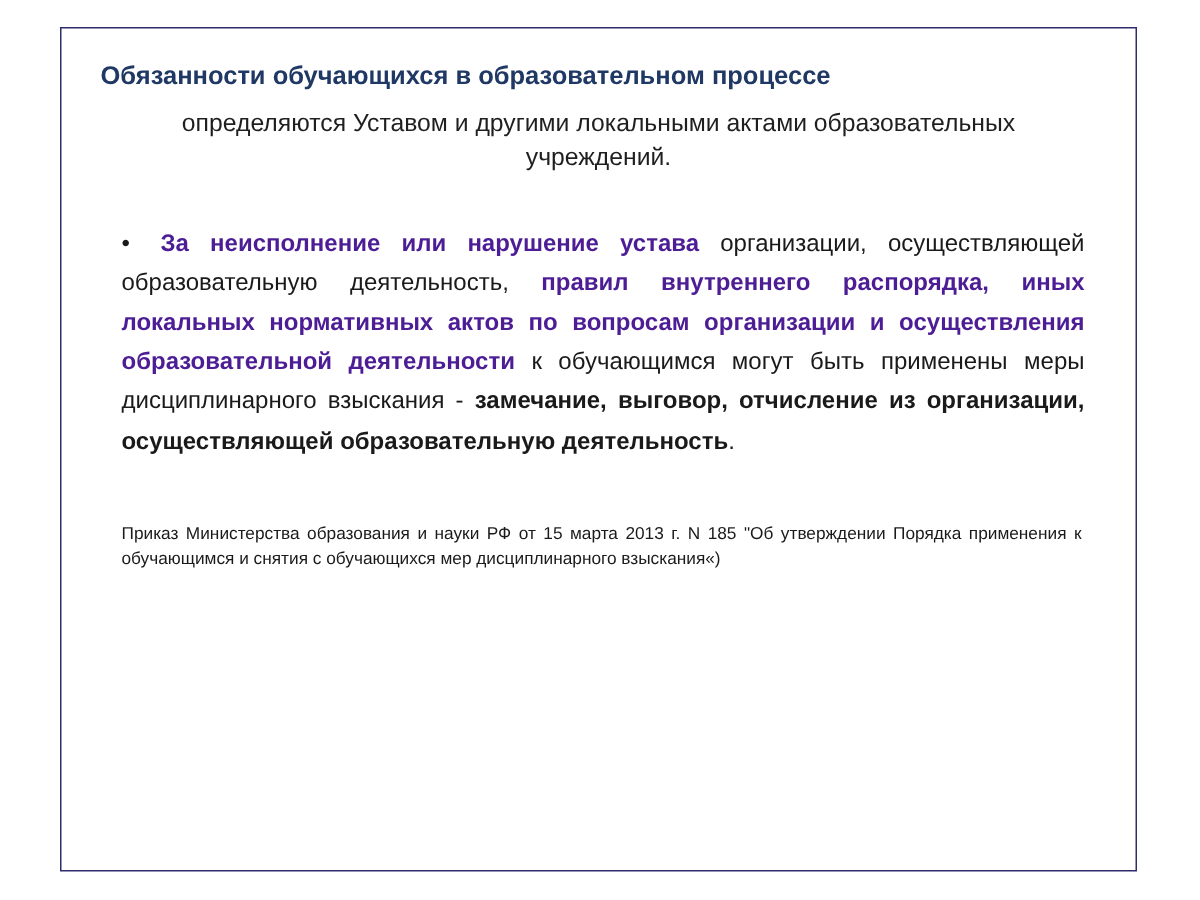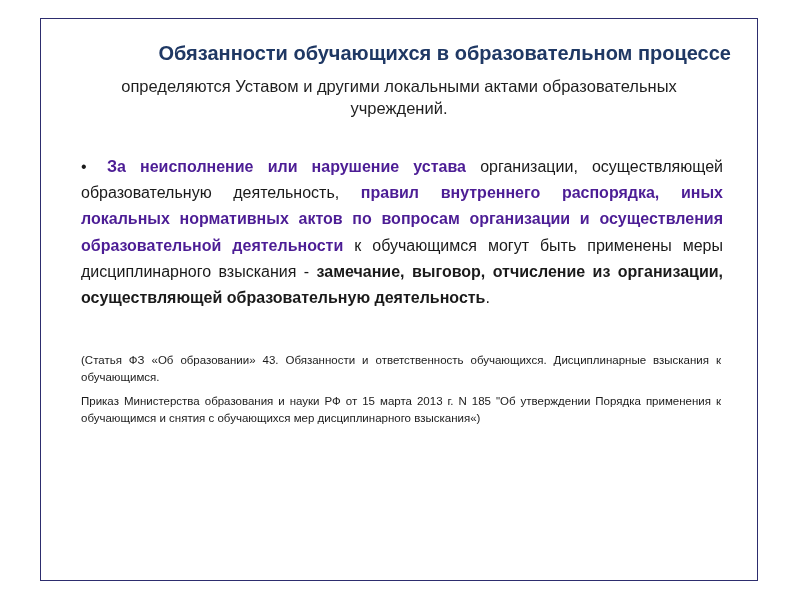--- a/index.html
+++ b/index.html
@@ -20,24 +20,24 @@
     width: 718px;
     height: 563px;
     border: 1px solid #2d2d6e;
     background: #ffffff;
     box-sizing: border-box;
   }
   .slide-inner {
     padding: 16px 26px 0 26px;
   }
   .title {
-    text-align: right;
+    text-align: left;
     color: #1f3864;
     font-weight: bold;
-    font-size: 20px;
+    font-size: 17px;
     line-height: 1.2;
     margin: 6px 0 0 0;
   }
   .subtitle {
     text-align: center;
     color: #1f1f1f;
     font-size: 16.5px;
     line-height: 1.35;
     margin: 10px auto 0 auto;
     width: 560px;
@@ -91,18 +91,17 @@
 
     <div class="title">Обязанности обучающихся в образовательном процессе</div>
 
     <div class="subtitle">определяются Уставом и другими локальными актами образовательных учреждений.</div>
 
     <div class="body-block">
       <p><span class="bullet-dot">•</span><span class="red-bold">За неисполнение или нарушение устава</span><span> организации, осуществляющей образовательную деятельность, </span><span class="red-bold">правил внутреннего распорядка, иных локальных нормативных актов по вопросам организации и осуществления образовательной деятельности</span><span> к обучающимся могут быть применены меры дисциплинарного взыскания - </span><span class="black-bold">замечание, выговор, отчисление из организации, осуществляющей образовательную деятельность</span><span>.</span></p>
     </div>
 
     <div class="notes">
-      <p>(Статья ФЗ «Об образовании» 43. Обязанности и ответственность обучающихся. Дисциплинарные взыскания к обучающимся.</p>
       <p class="second">Приказ Министерства образования и науки РФ от 15 марта 2013 г. N 185 "Об утверждении Порядка применения к обучающимся и снятия с обучающихся мер дисциплинарного взыскания«)</p>
     </div>
 
   </div>
 </div>
 
 </body></html>

